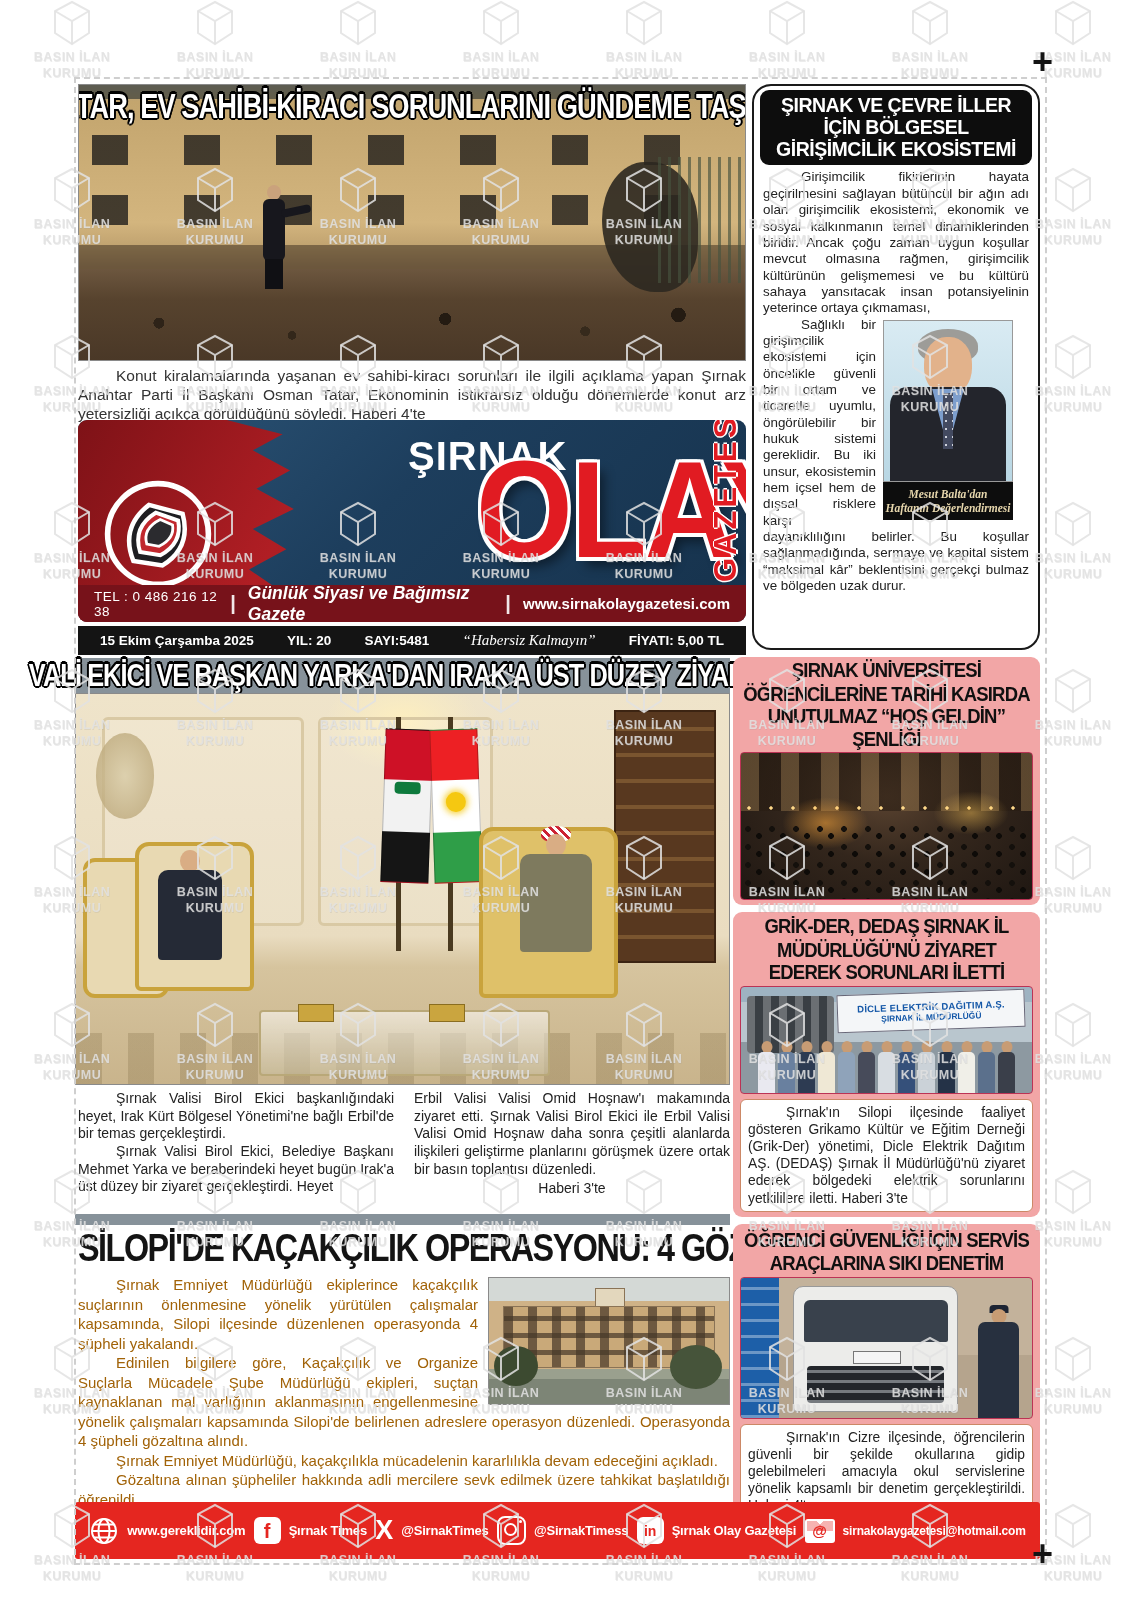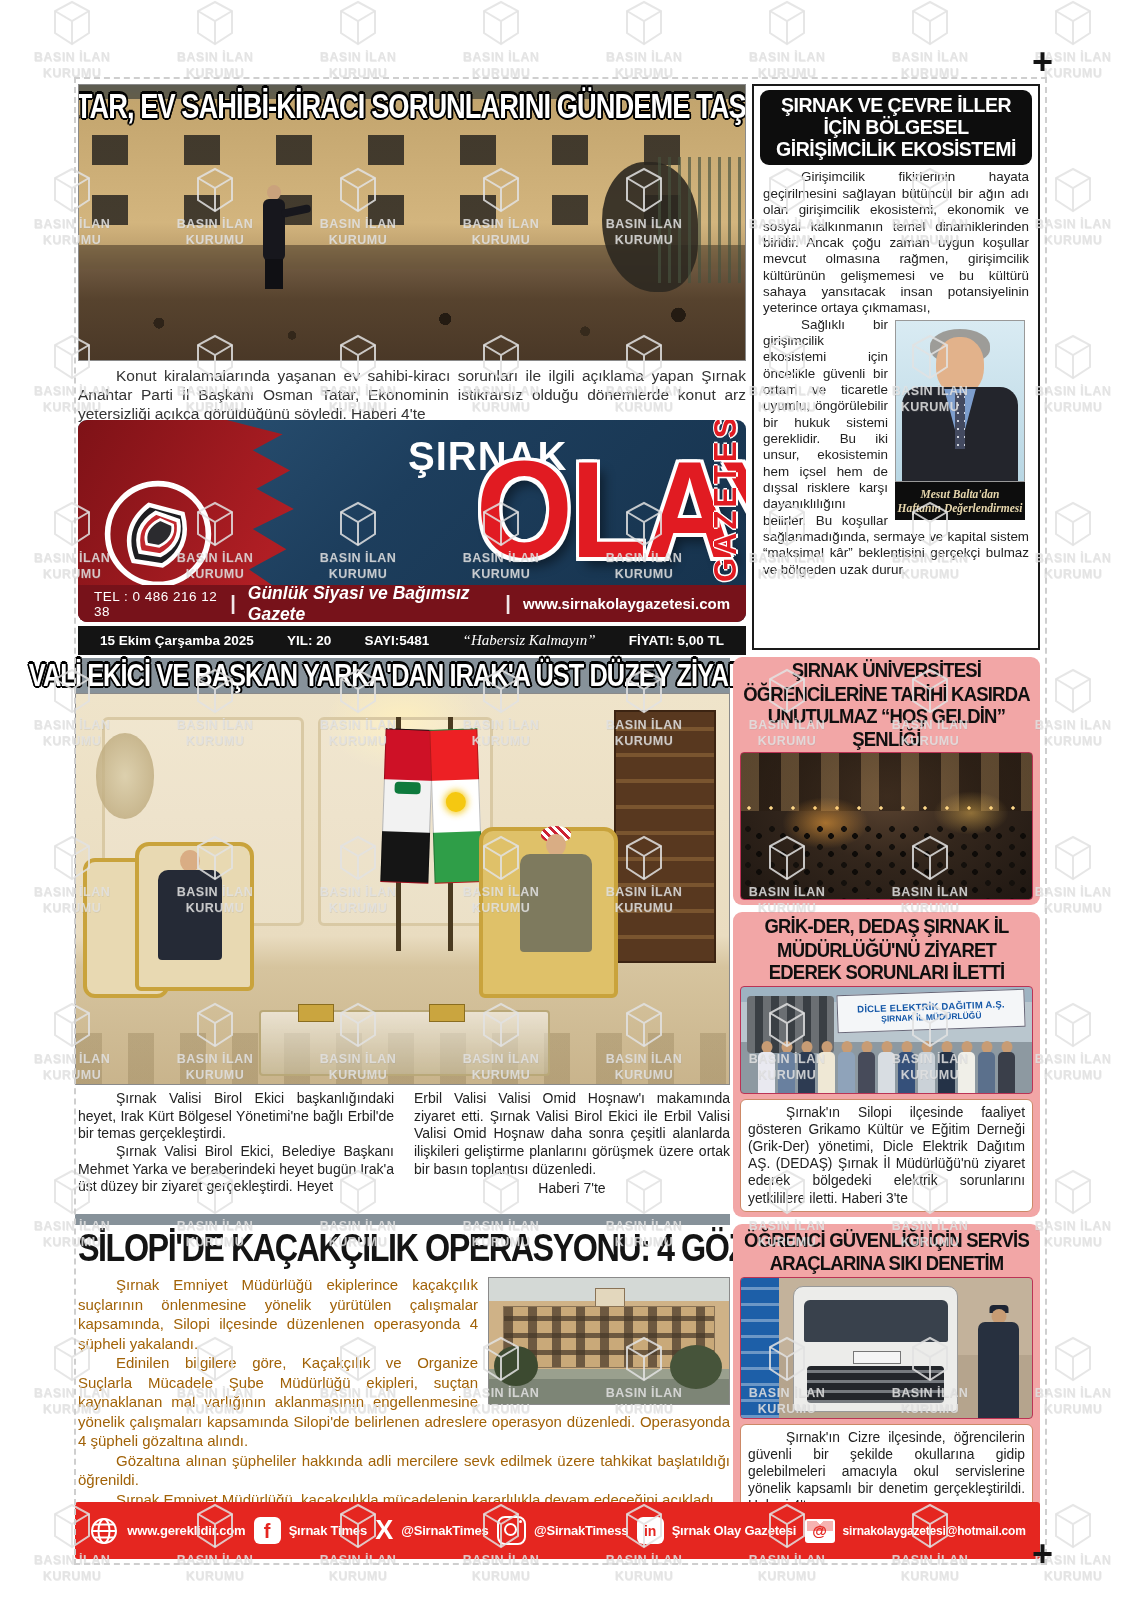--- a/index.html
+++ b/index.html
@@ -35,26 +35,26 @@
     background:repeating-linear-gradient(90deg,rgba(70,82,62,.65) 0 3px,rgba(0,0,0,0) 3px 10px);}
   .figure-man{position:absolute;left:27%;bottom:26%;width:30px;height:104px;}
   .figure-man .head{position:absolute;left:8px;top:0;width:14px;height:15px;border-radius:50%;background:#caa27c;}
   .figure-man .body{position:absolute;left:4px;top:14px;width:22px;height:62px;border-radius:6px;background:#17171d;}
   .figure-man .arm{position:absolute;left:22px;top:22px;width:30px;height:8px;border-radius:4px;background:#17171d;transform:rotate(-12deg);}
   .figure-man .legs{position:absolute;left:6px;top:74px;width:18px;height:30px;background:#101014;}
   #hl1{position:absolute;top:5px;left:0;right:0;font-size:29px;}
   #cap1{margin-top:5px;font-size:15.5px;line-height:1.24;color:#333;}
 
   
-  #rcol{left:752px;top:84px;width:288px;height:566px;border:2px solid #1a1a1a;border-radius:0;background:#fff;
+  #rcol{left:752px;top:84px;width:288px;height:566px;border:2px solid #1a1a1a;border-radius:19px;background:#fff;
         box-sizing:border-box;padding:5px 9px;overflow:hidden;}
   #rcol-title{background:#0d0d0d;color:#fff;border-radius:9px;text-align:center;font-weight:bold;
         font-size:19.5px;line-height:1.12;padding:5px 4px;margin:-1px -3px 4px;letter-spacing:-.5px;}
   #rcol .body{font-size:13.4px;line-height:1.22;color:#222;}
-  #portrait{float:right;width:130px;margin:3px 4px 4px 7px;}
+  #portrait{float:right;width:130px;margin:3px 16px 4px 7px;}
   #portrait-img{position:relative;height:162px;background:linear-gradient(#d9ebf3,#b9d7e4);overflow:hidden;border:1px solid #999;box-sizing:border-box;}
   .pt-hair{position:absolute;left:34px;top:8px;width:60px;height:34px;border-radius:50% 50% 40% 40%;background:#9d9c98;}
   .pt-face{position:absolute;left:40px;top:16px;width:48px;height:58px;border-radius:46%;background:#e2b28b;}
   .pt-suit{position:absolute;left:6px;top:66px;width:116px;height:96px;border-radius:18px 18px 0 0;background:#23252c;}
   .pt-shirt{position:absolute;left:48px;top:68px;width:32px;height:60px;background:#7d9ecd;clip-path:polygon(0 0,100% 0,50% 100%);}
   .pt-tie{position:absolute;left:59px;top:72px;width:10px;height:56px;background:#434a60;
      background-image:radial-gradient(circle 1.2px at 3px 4px,#cfd3dd 60%,rgba(0,0,0,0) 62%);background-size:7px 8px;}
   #portrait-cap{background:#0d0d0d;color:#e6d6ac;font-family:"Liberation Serif",serif;font-style:italic;
      font-weight:bold;text-align:center;font-size:11.5px;line-height:1.25;padding:5px 2px;}
   #rcol .subhead{font-size:16.5px;font-weight:bold;letter-spacing:-.5px;margin:2px 0;color:#111;}
@@ -315,38 +315,38 @@
     <div class="tbox" style="left:34%"></div>
     <div class="tbox" style="left:54%"></div>
   </div>
   <div id="main-cols" class="abs">
     <div class="col jtext">
       <p class="indent">Şırnak Valisi Birol Ekici başkanlığındaki heyet, Irak Kürt Bölgesel Yönetimi'ne bağlı Erbil'de bir temas gerçekleştirdi.</p>
       <p class="indent">Şırnak Valisi Birol Ekici, Belediye Başkanı Mehmet Yarka ve beraberindeki heyet bugün Irak'a üst düzey bir ziyaret gerçekleştirdi. Heyet</p>
     </div>
     <div class="col jtext">
       <p>Erbil Valisi Valisi Omid Hoşnaw'ı makamında ziyaret etti. Şırnak Valisi Birol Ekici ile Erbil Valisi Valisi Omid Hoşnaw daha sonra çeşitli alanlarda ilişkileri geliştirme planlarını görüşmek üzere ortak bir basın toplantısı düzenledi.</p>
-      <p class="more">Haberi 7'te</p>
+      <p class="more">Haberi 3'te</p>
     </div>
   </div>
 
   <div id="divider" class="abs"></div>
   <div id="bottom-story" class="abs">
     <div id="bottom-hl">SİLOPİ'DE KAÇAKÇILIK OPERASYONU: 4 GÖZALTI</div>
     <div class="body jtext">
       <div id="photo6" class="photo">
         <div class="towerc"></div>
           <div class="wing"></div>
         <div class="treeA"></div>
         <div class="treeB"></div>
       </div>
       <p class="indent">Şırnak Emniyet Müdürlüğü ekiplerince kaçakçılık suçlarının önlenmesine yönelik yürütülen çalışmalar kapsamında, Silopi ilçesinde düzenlenen operasyonda 4 şüpheli yakalandı.</p>
       <p class="indent">Edinilen bilgilere göre, Kaçakçılık ve Organize Suçlarla Mücadele Şube Müdürlüğü ekipleri, suçtan kaynaklanan mal varlığının aklanmasının engellenmesine yönelik çalışmaları kapsamında Silopi'de belirlenen adreslere operasyon düzenledi. Operasyonda 4 şüpheli gözaltına alındı.</p>
+      <p class="indent">Şırnak Emniyet Müdürlüğü, kaçakçılıkla mücadelenin kararlılıkla devam edeceğini açıkladı.</p>
       <p class="indent">Gözaltına alınan şüpheliler hakkında adli mercilere sevk edilmek üzere tahkikat başlatıldığı öğrenildi.</p>
-      <p class="indent">Şırnak Emniyet Müdürlüğü, kaçakçılıkla mücadelenin kararlılıkla devam edeceğini açıkladı.</p>
       <p>(Selahattin Taşar)</p>
     </div>
   </div>
 
   <div id="sidebar" class="abs">
 
     <div class="pinkbox">
       <div class="ptitle">ŞIRNAK ÜNİVERSİTESİ ÖĞRENCİLERİNE TARİHİ KASIRDA UNUTULMAZ “HOŞ GELDİN” ŞENLİĞİ</div>
       <div id="photo3" class="pphoto">
         <div class="arch"></div>

